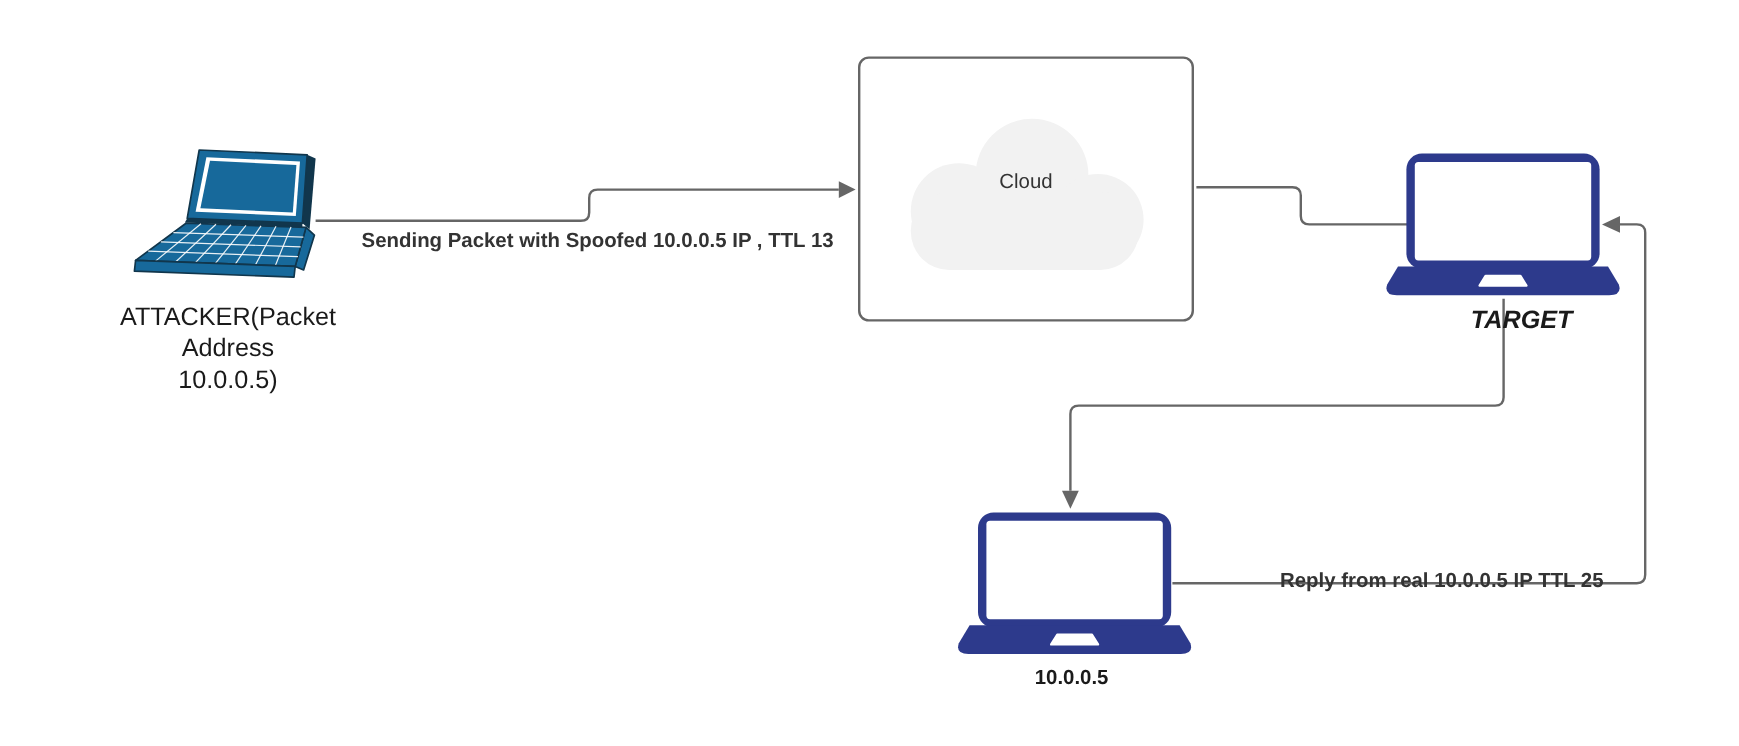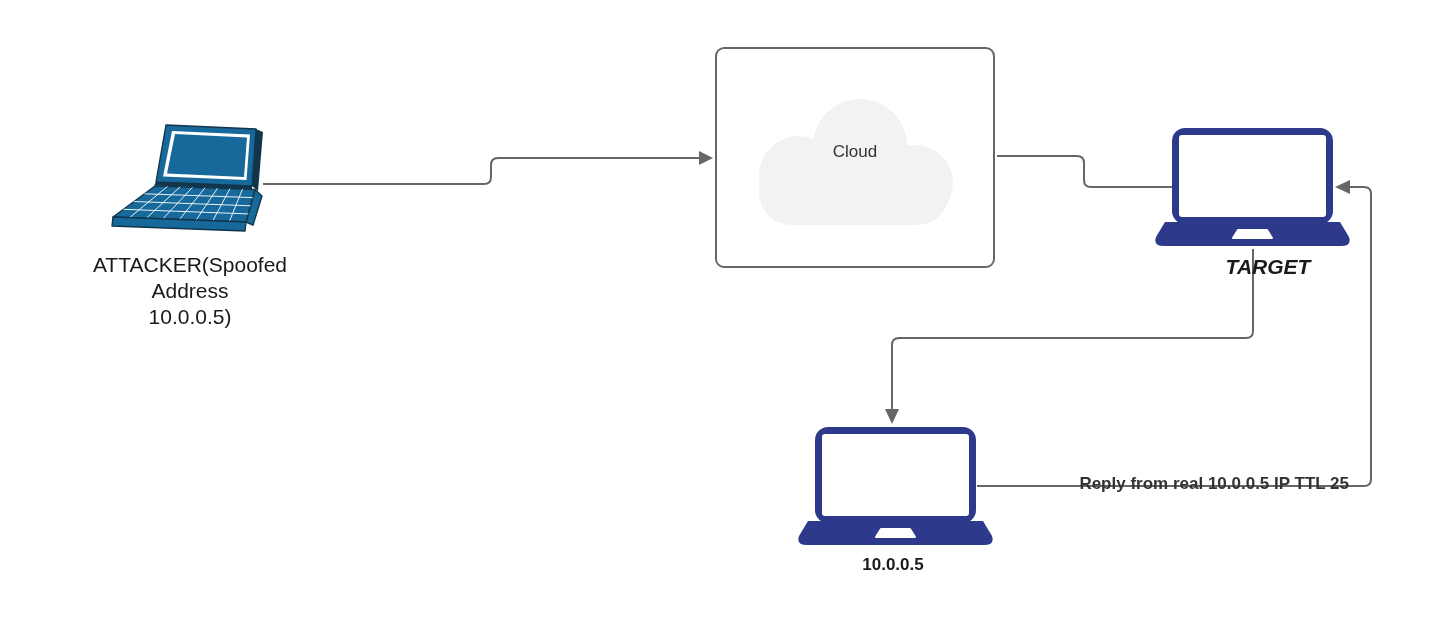--- a/index.html
+++ b/index.html
@@ -57,21 +57,21 @@
   .edge-label {
     position: absolute;
     color: var(--edge-label, #333333);
     font-size: 17px;
     font-weight: bold;
     text-align: center;
     white-space: nowrap;
   }
   .edge1-label { left: 287px; top: 191px; width: 422px; }
   .edge3-label { left: 857px; top: 327px; width: 250px; }
-  .edge4-label { left: 1054px; top: 474px; width: 295px; text-align: right; }
+  .edge4-label { left: 1054px; top: 474px; width: 295px; }
 
   .laptop-front { position: absolute; width: 200px; height: 125px; }
   .laptop-target { left: 1150px; top: 126px; }
   .laptop-real { left: 793px; top: 425px; }
   .laptop-attacker { position: absolute; left: 100px; top: 117px; width: 170px; height: 120px; }
 </style>
 </head>
 <body>
 
 <div class="canvas">
@@ -134,21 +134,22 @@
   <div class="node-label cloud-label">Cloud</div>
 
   <svg class="laptop-front laptop-target" viewBox="0 0 200 125">
     <use href="#laptop-front"></use>
   </svg>
 
   <svg class="laptop-front laptop-real" viewBox="0 0 200 125">
     <use href="#laptop-front"></use>
   </svg>
 
-  <div class="node-label attacker-label">ATTACKER(Spoofed
+  <div class="node-label attacker-label">ATTACKER(Packet
 Address
 10.0.0.5)</div>
   <div class="node-label target-label">TARGET</div>
   <div class="node-label real-label">10.0.0.5</div>
 
+  <div class="edge-label edge1-label">Sending Packet with Spoofed 10.0.0.5 IP , TTL 13</div>
   <div class="edge-label edge4-label">Reply from real 10.0.0.5 IP TTL 25</div>
 
 </div>
 
 </body></html>

